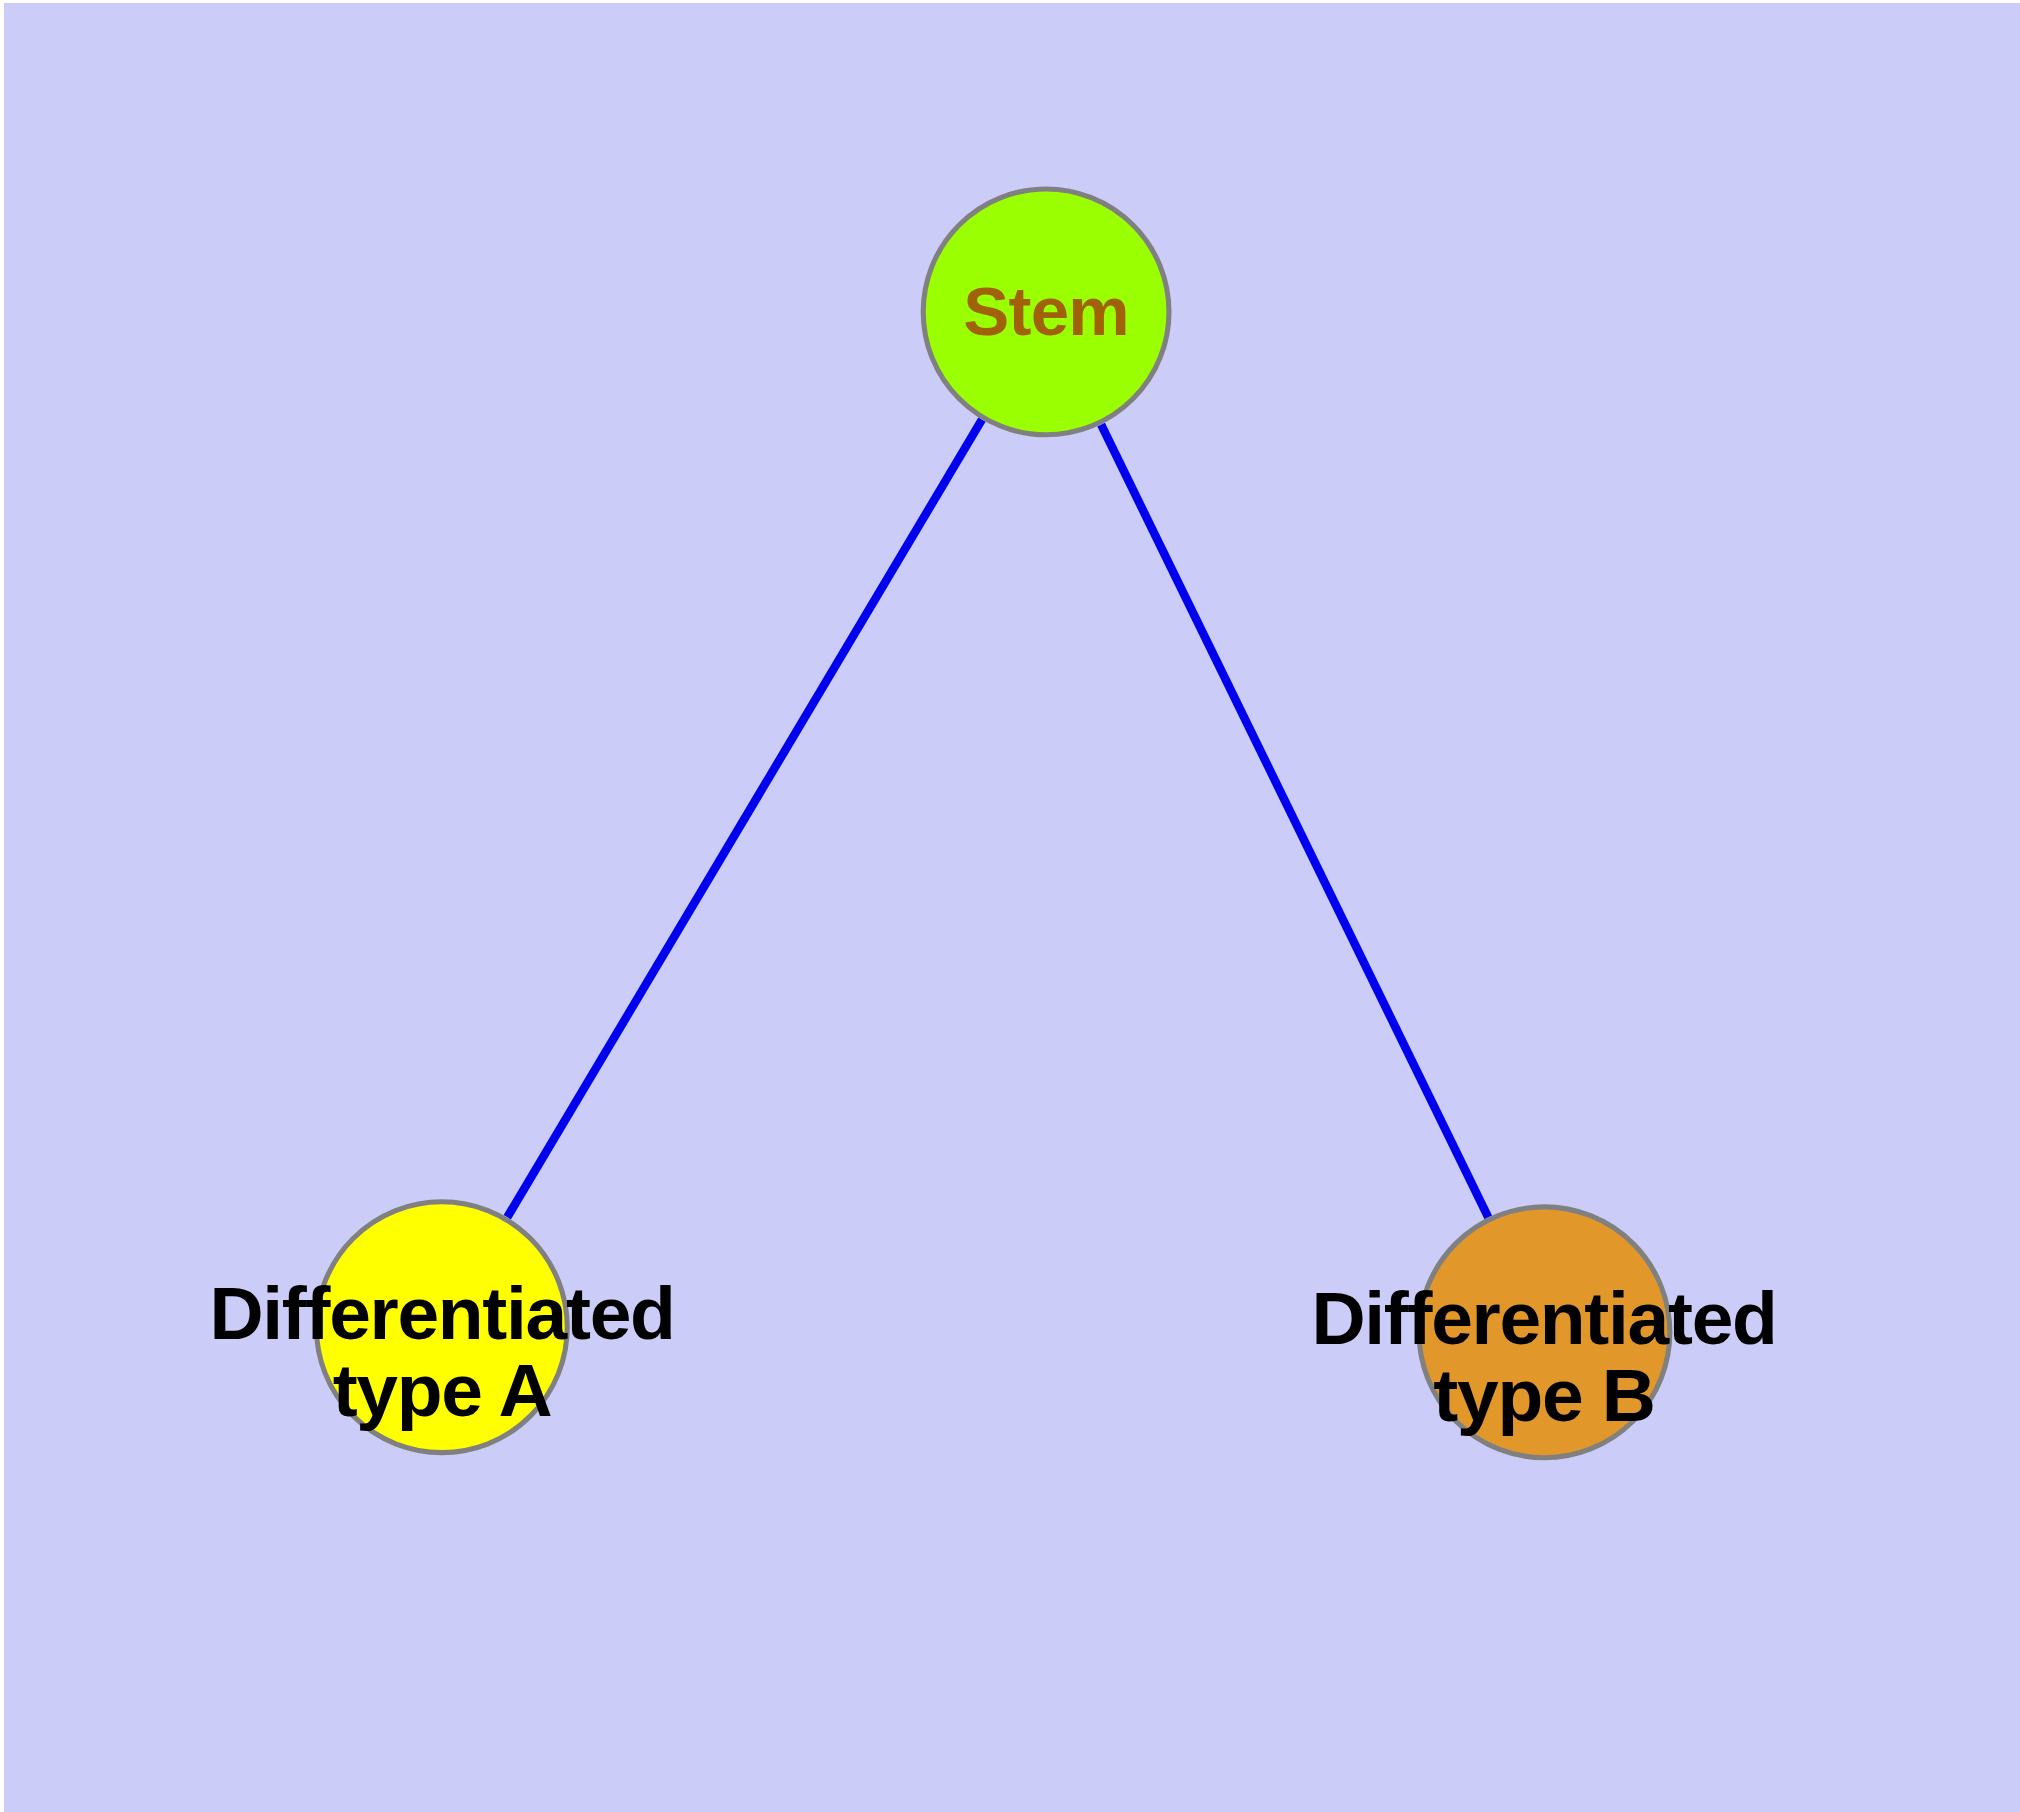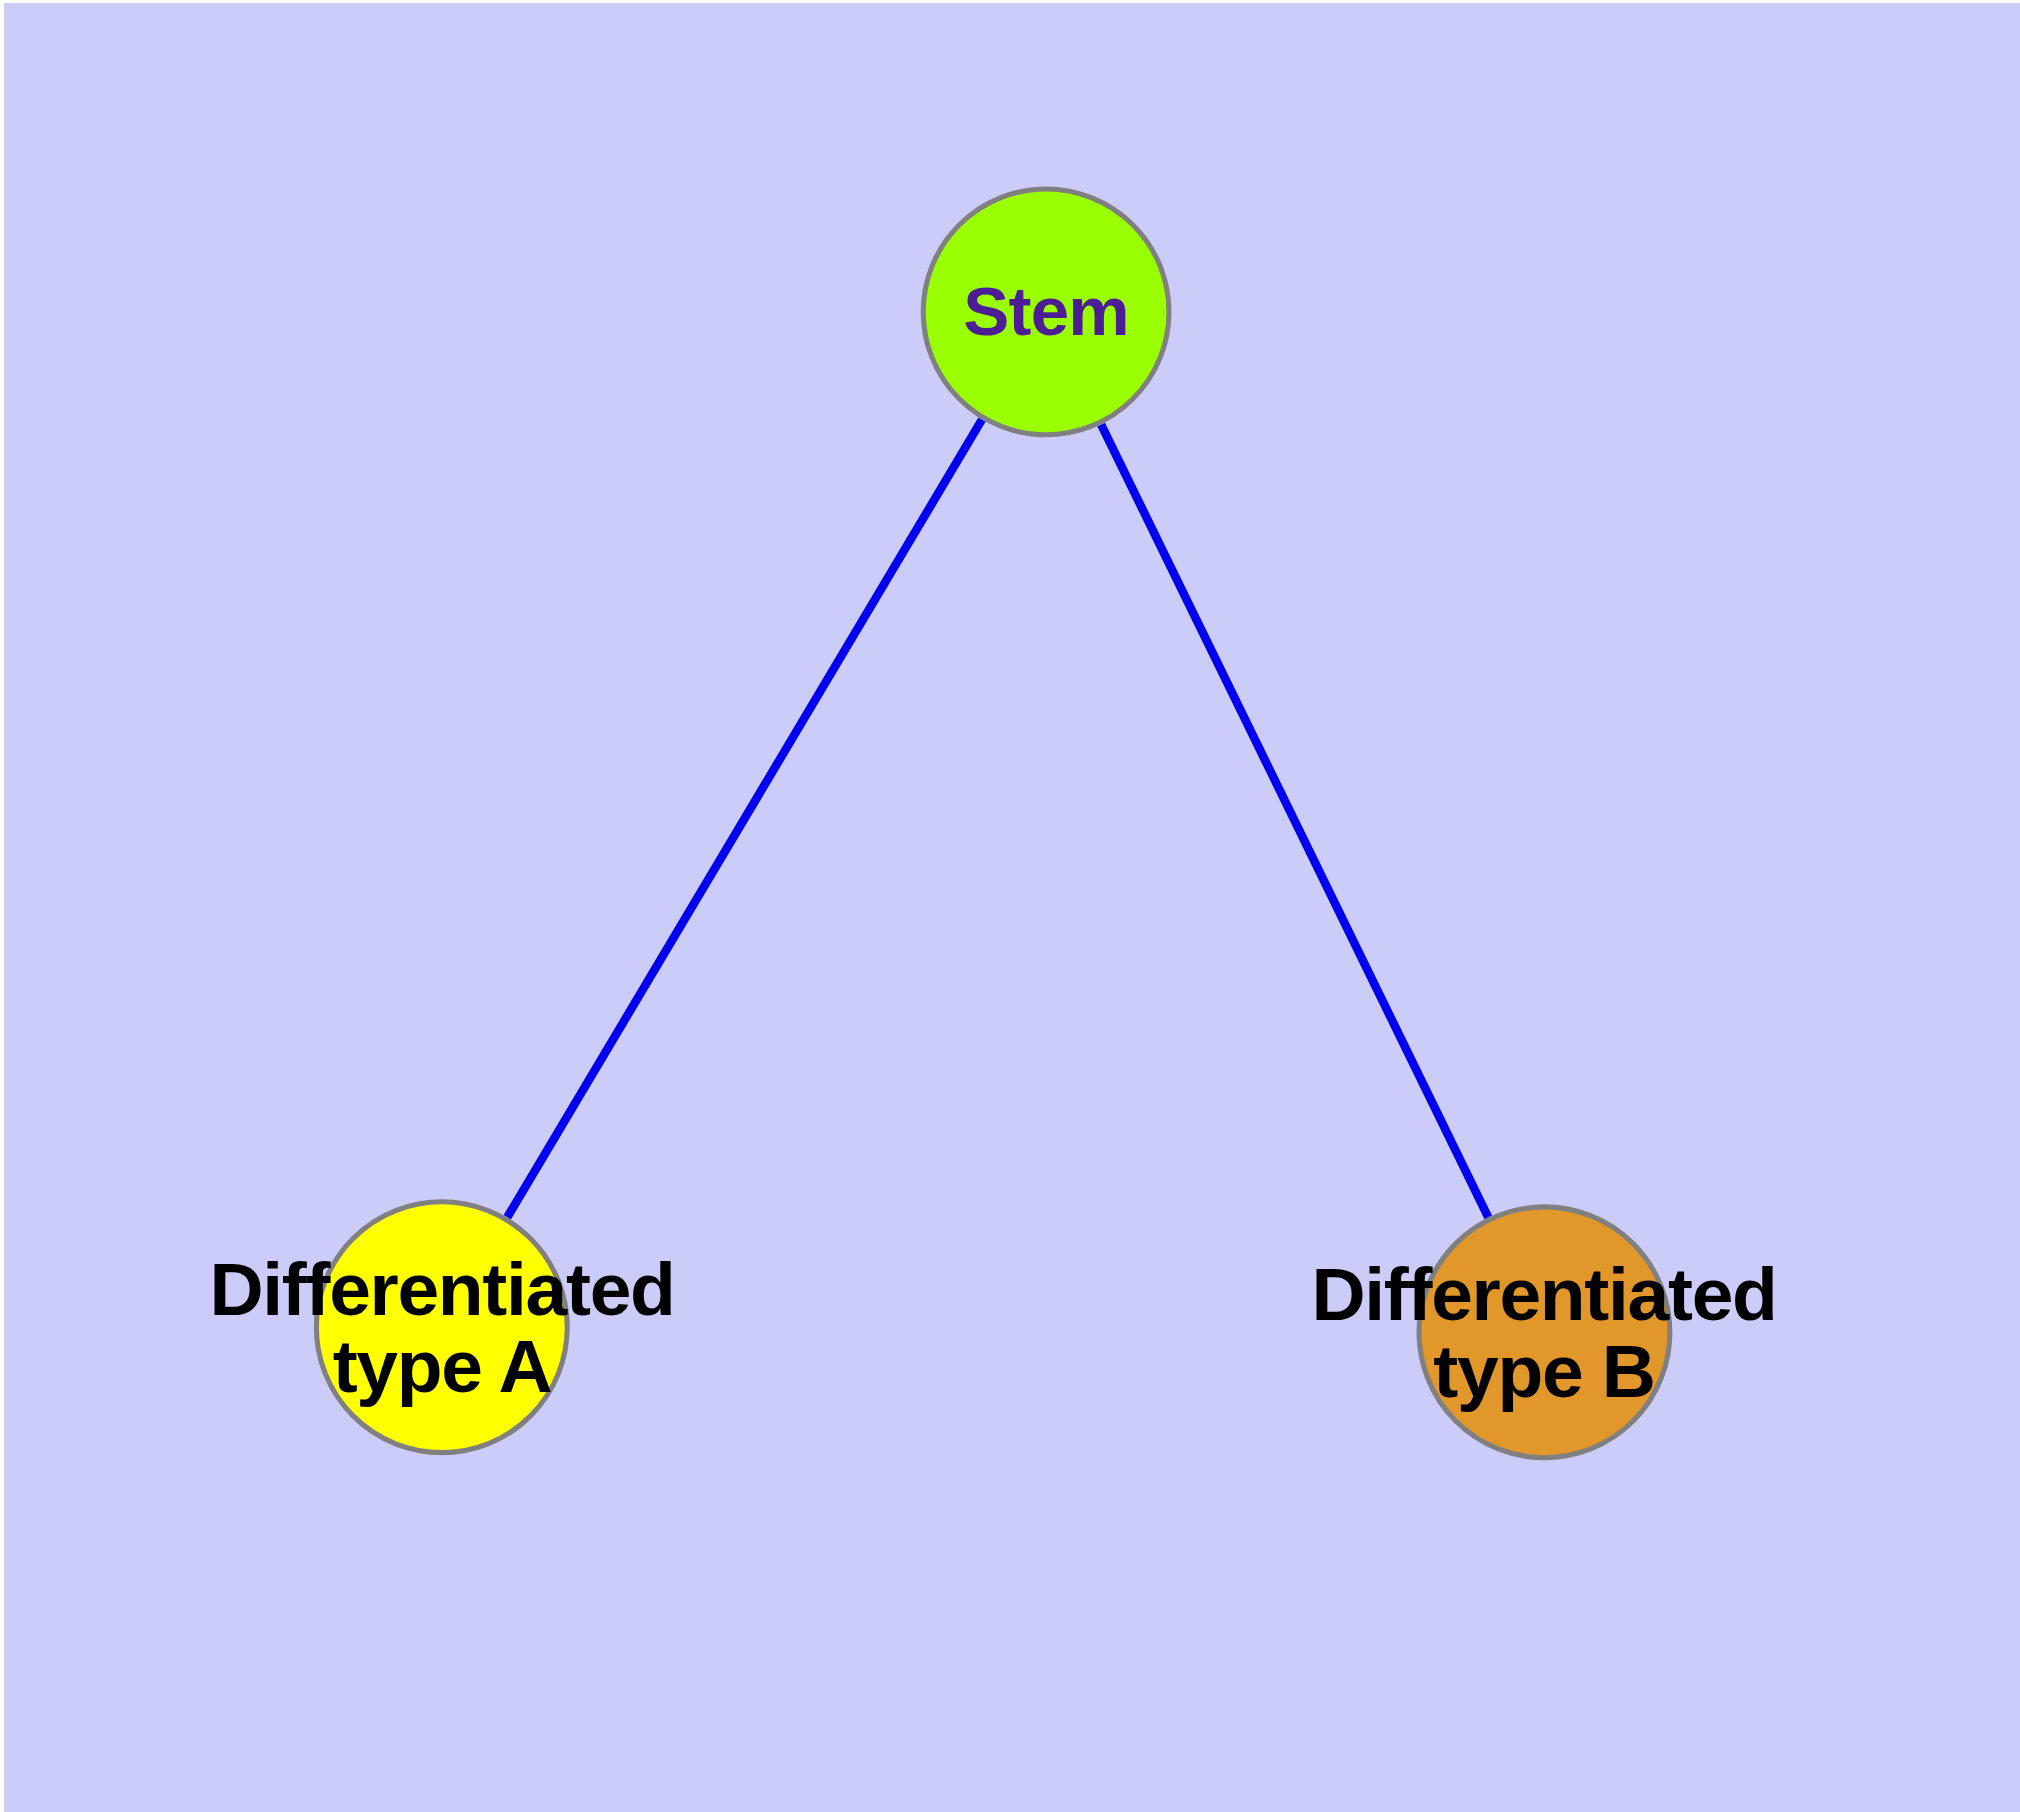--- a/index.html
+++ b/index.html
@@ -42,39 +42,40 @@
     pointer-events: none;
     transform: translate(-50%, -50%);
   }
   .label-stem {
     font-size: 69px;
     letter-spacing: -0.8px;
   }
   .label-wide {
     font-size: 75px;
     letter-spacing: -1.3px;
+    margin-top: 24px;
   }
 </style>
 </head>
 <body>
 
 <div id="canvas">
   <div id="plot-area"></div>
 
   <svg id="graph-svg" viewBox="0 0 2384 2138">
     <g>
       <line x1="1158.307854307781" y1="495.1797903776693" x2="598.2264459427369" y2="1436.242240898459" stroke="#0000ee" stroke-width="10" stroke-linecap="butt"></line>
       <line x1="1298.9476241787402" y1="500.9879923659919" x2="1755.7358699257447" y2="1436.3163050860487" stroke="#0000ee" stroke-width="10" stroke-linecap="butt"></line>
     </g>
     <g>
       <circle cx="1234" cy="368" r="145" fill="#9aff00" stroke="#808080" stroke-width="6"></circle>
       <circle cx="521" cy="1566" r="148" fill="#ffff00" stroke="#808080" stroke-width="6"></circle>
       <circle cx="1822" cy="1572" r="148" fill="#e2972a" stroke="#808080" stroke-width="6"></circle>
     </g>
   </svg>
 
-  <div class="node-label label-stem" style="left: 1046px; top: 312px; color: #4c1d95;">Stem</div>
+  <div class="node-label label-stem" style="left: 1046px; top: 312px; color: #a16207;">Stem</div>
   <div class="node-label label-wide" style="left: 442px; top: 1327px; color: rgb(0, 0, 0);">Differentiated
 type A</div>
   <div class="node-label label-wide" style="left: 1544px; top: 1332px; color: rgb(0, 0, 0);">Differentiated
 type B</div>
 </div>
 
 
 </body></html>

